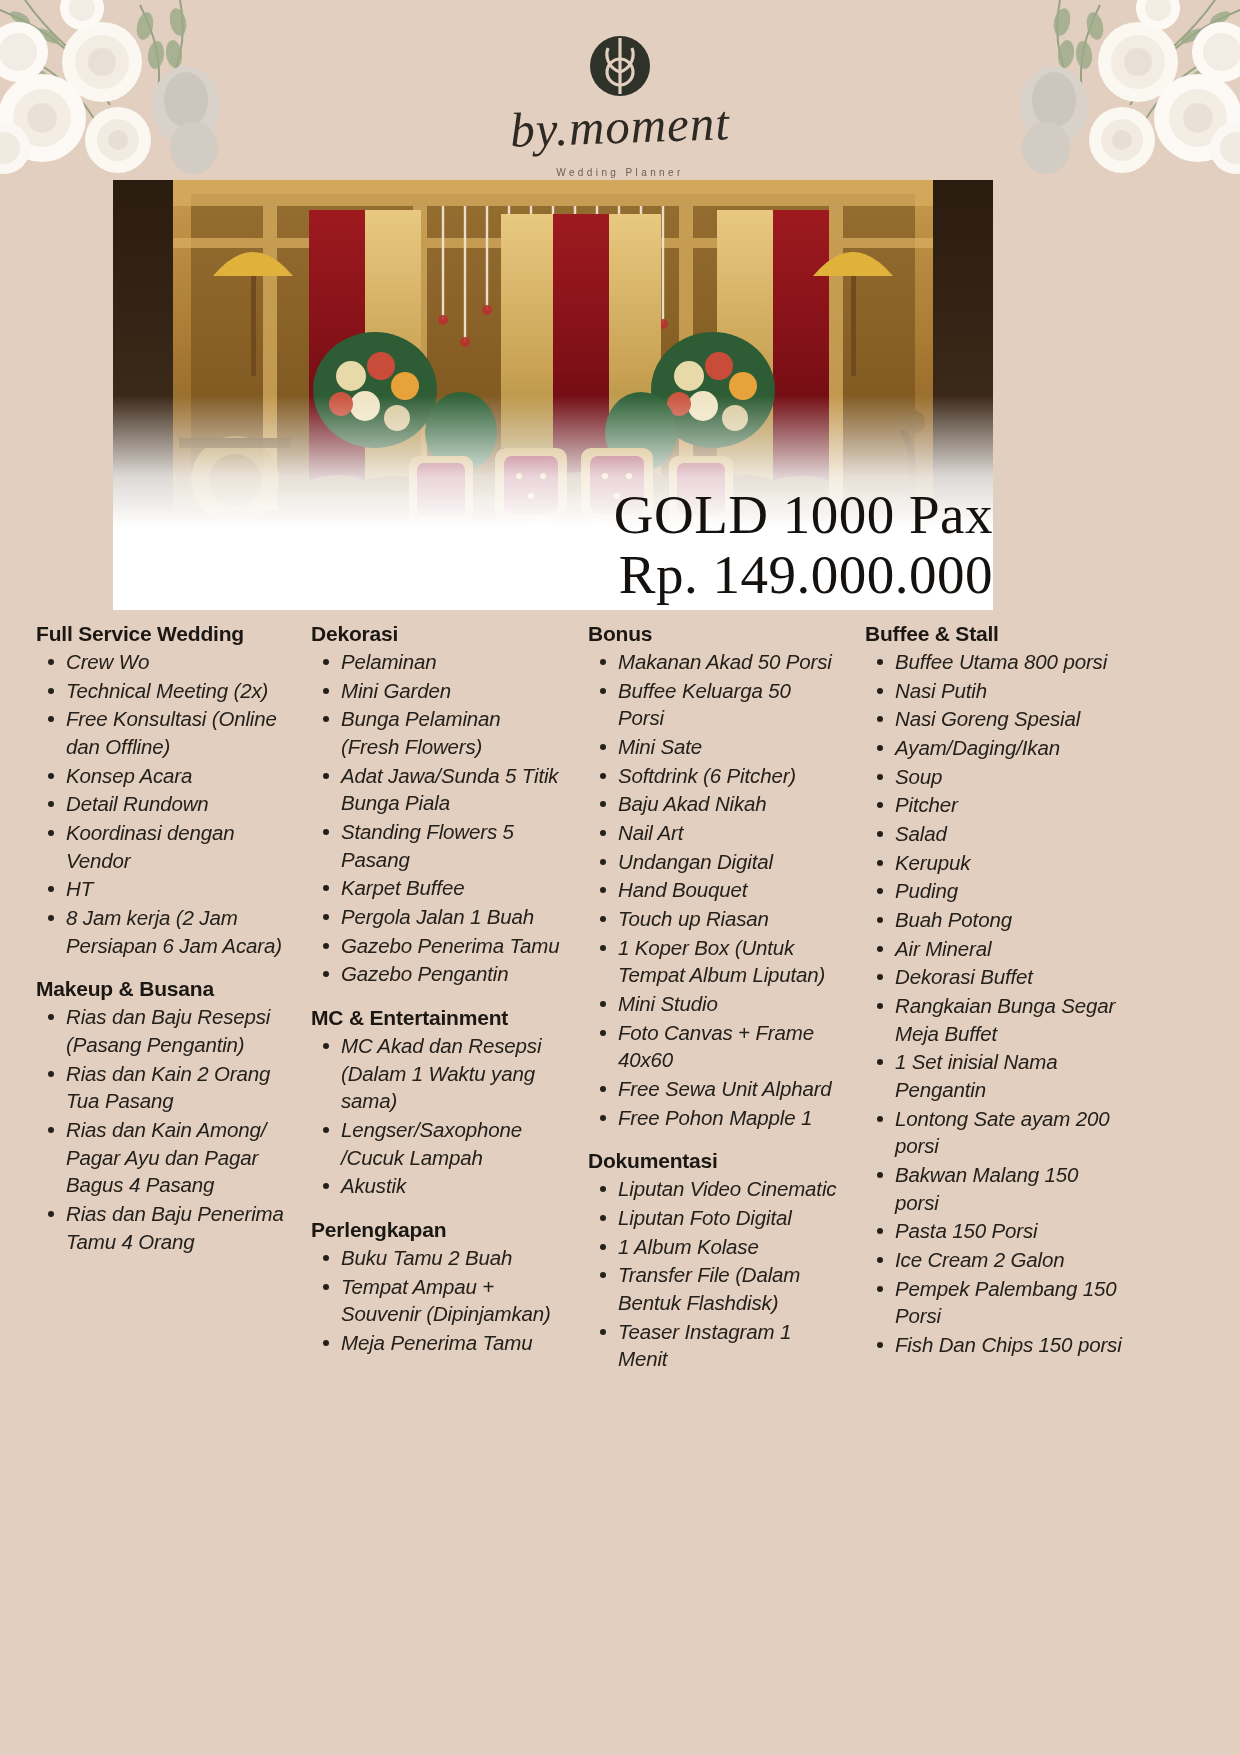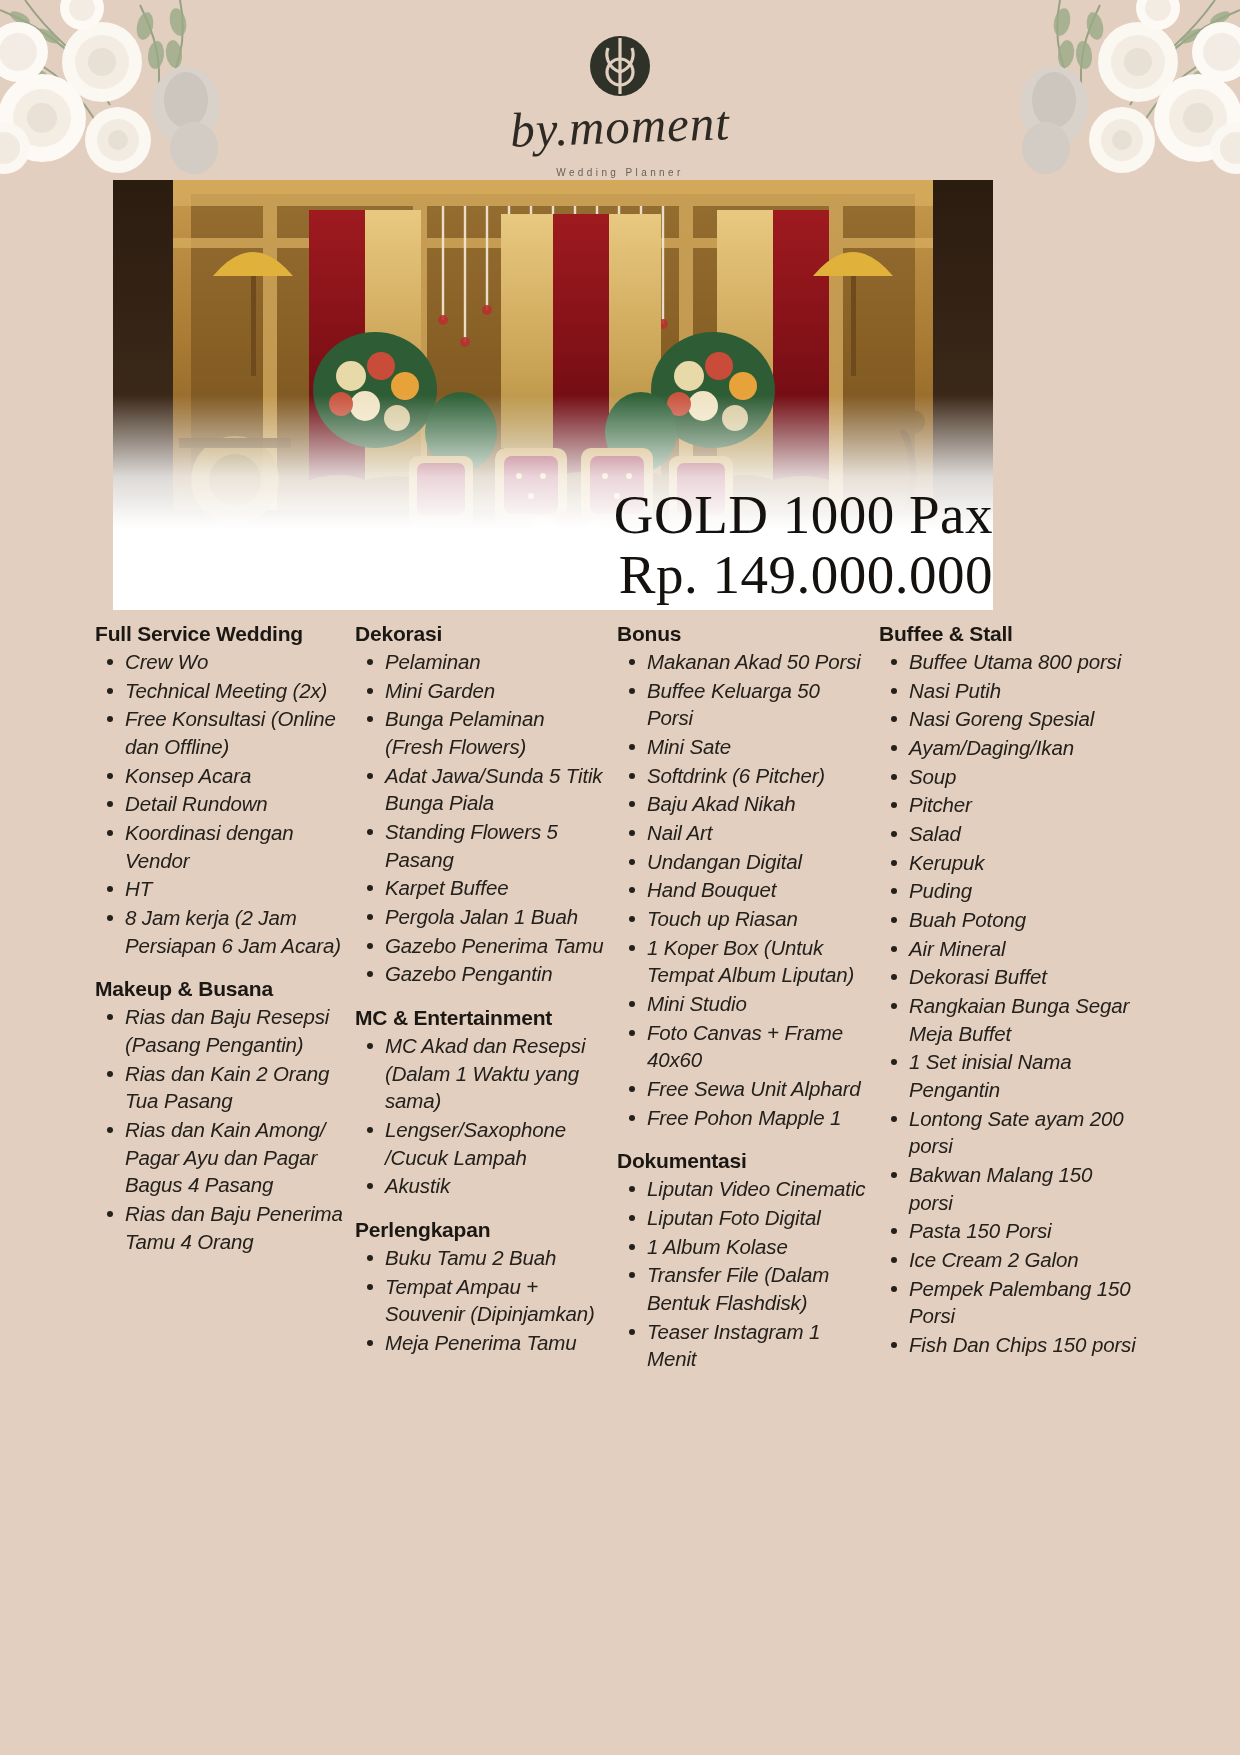--- a/index.html
+++ b/index.html
@@ -63,22 +63,21 @@
   }
   .pkg-title { font-size: 55px; line-height: 1.06; letter-spacing: .5px; }
   .pkg-price { font-size: 55px; line-height: 1.12; letter-spacing: .5px; }
 
   
   .columns {
     position: absolute;
     left: 36px; top: 622px;
     width: 1172px;
     display: flex;
-    gap: 0;
-    justify-content: center;
+    gap: 15px;
   }
   .col { width: 260px; padding-right: 12px; }
   .col:nth-child(2) { width: 262px; }
   .col:nth-child(3) { width: 262px; }
   .col:nth-child(4) { width: 270px; }
 
   .cat-head {
     font-size: 21px;
     font-weight: bold;
     color: #1b1713;

